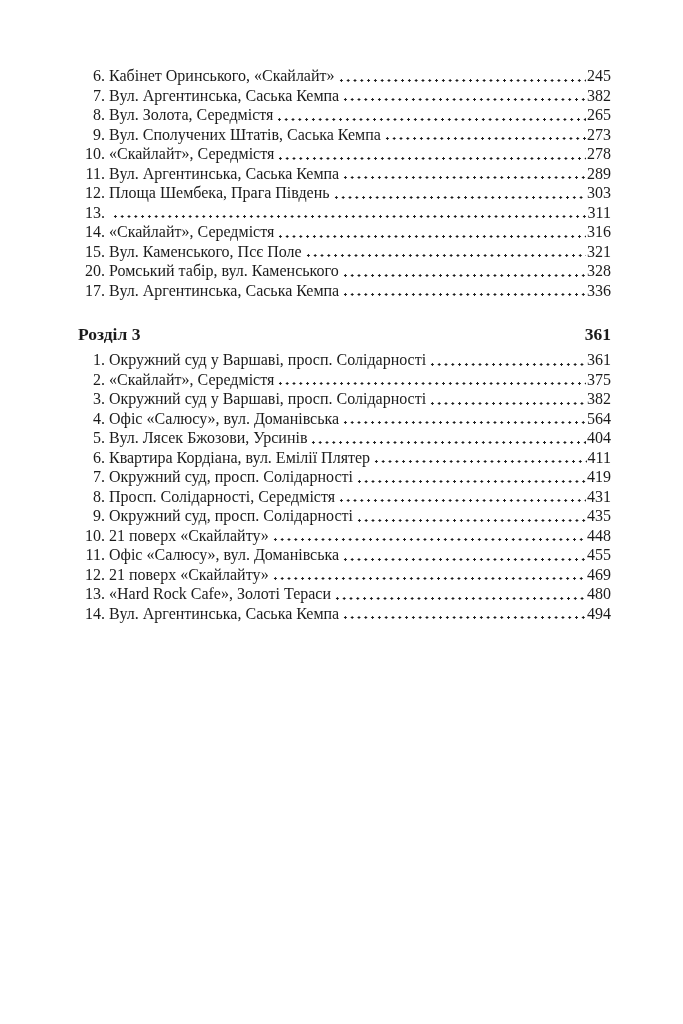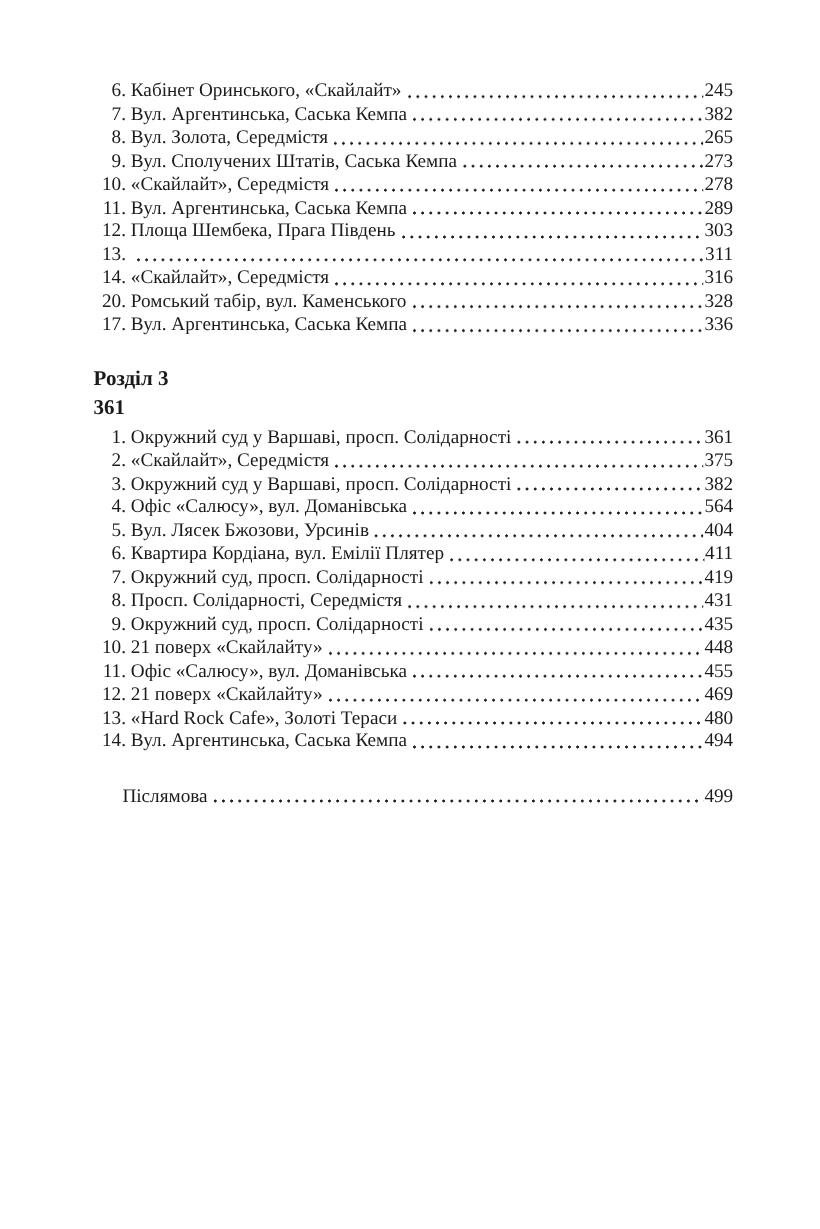--- a/index.html
+++ b/index.html
@@ -38,27 +38,26 @@
     margin-left: 3px;
     margin-right: 1px;
     background-image: radial-gradient(circle, #1b1b1b 1.05px, transparent 1.35px);
     background-size: 6.8px 3px;
     background-repeat: repeat-x;
     background-position: left bottom 4px;
     min-width: 10px;
   }
   .chapter-row {
     display: flex;
-    align-items: flex-start;
+    align-items: center;
     margin-top: 22px;
     font-size: 17.5px;
     font-weight: 700;
     line-height: 24px;
     white-space: nowrap;
-    flex-direction: column;
   }
   .chapter-row .leader {
     background-image: radial-gradient(circle, #111111 1.35px, transparent 1.65px);
     background-size: 8.6px 4px;
     background-position: left bottom 5px;
   }
   .list-ch3 { margin-top: 4px; }
   .afterword-row {
     display: flex;
     align-items: stretch;
@@ -131,20 +130,26 @@
     <span class="pg">311</span>
   </div>
 
   <div class="row">
     <span class="num">14.</span>
     <span class="title">«Скайлайт», Середмістя</span>
     <span class="leader"></span>
     <span class="pg">316</span>
   </div>
 
+  <div class="row">
+    <span class="num">15.</span>
+    <span class="title">Вул. Каменського, Псє Поле</span>
+    <span class="leader"></span>
+    <span class="pg">321</span>
+  </div>
 
   <div class="row">
     <span class="num">20.</span>
     <span class="title">Ромський табір, вул. Каменського</span>
     <span class="leader"></span>
     <span class="pg">328</span>
   </div>
 
   <div class="row">
     <span class="num">17.</span>
@@ -254,20 +259,15 @@
   </div>
 
   <div class="row">
     <span class="num">14.</span>
     <span class="title">Вул. Аргентинська, Саська Кемпа</span>
     <span class="leader"></span>
     <span class="pg">494</span>
   </div>
 </div>
 
-    <div class="afterword-row">
-      <span>Післямова</span>
-      <span class="leader"></span>
-      <span>499</span>
-    </div>
 
   </div>
 </div>
 
 </body></html>

